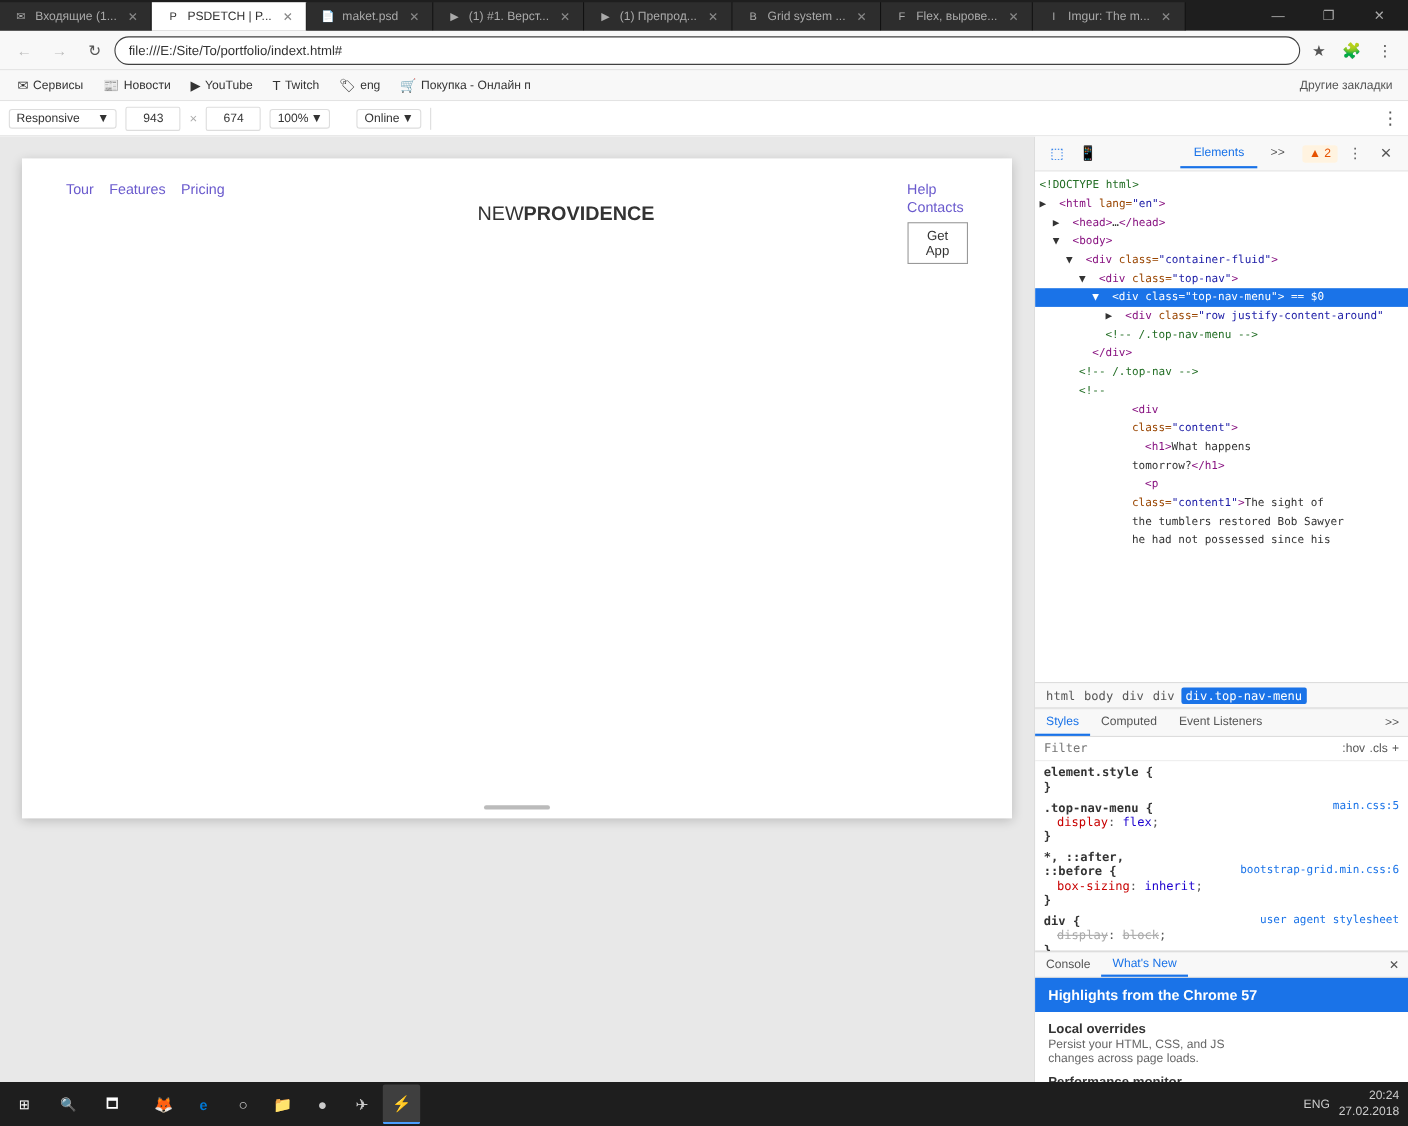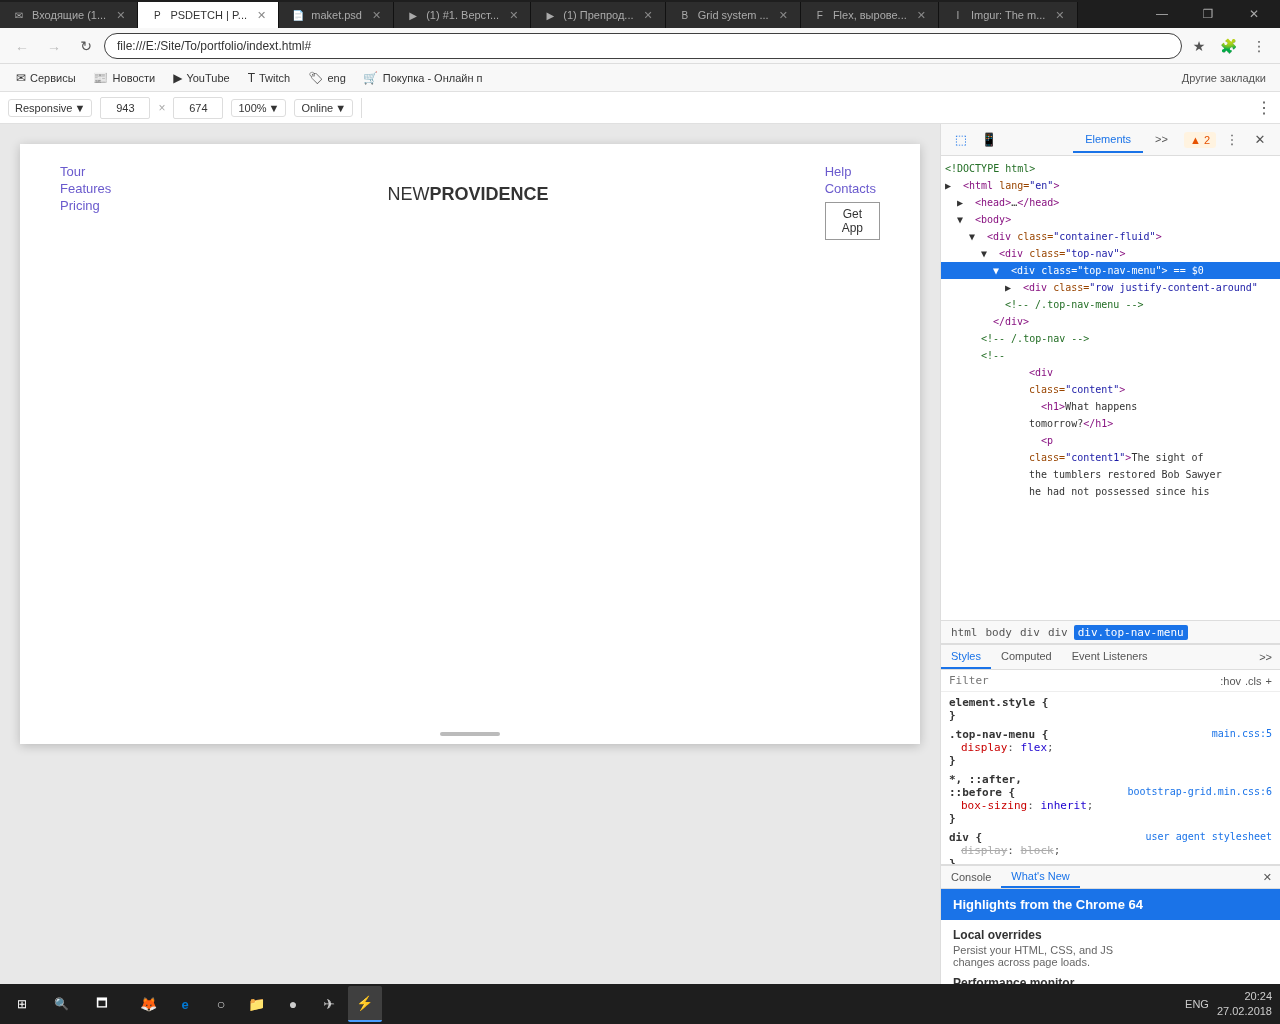--- a/index.html
+++ b/index.html
@@ -86,35 +86,35 @@
     .bookmark-icon { font-size: 12px; }
     .bookmarks-more { margin-left: auto; font-size: 11px; color: #555; cursor: pointer; padding: 2px 6px; }
 
     
     .device-toolbar {
       height: 32px; background: #fff; display: flex; align-items: center;
       gap: 8px; padding: 0 8px; border-bottom: 1px solid #e0e0e0; flex-shrink: 0;
       justify-content: center;
     }
     .device-select {
-      font-size: 11px; color: #333; cursor: pointer; display: flex; align-items: center; gap: 2px;
+      font-size: 11px; color: #333; cursor: pointer; display: flex; align-items: center; gap: 16px;
       border: 1px solid #ddd; padding: 2px 6px; border-radius: 3px;
     }
     .dim-input {
       width: 50px; height: 22px; border: 1px solid #ddd; text-align: center;
       font-size: 11px; color: #333; border-radius: 2px;
     }
     .dim-sep { color: #aaa; font-size: 12px; }
     .zoom-select {
       font-size: 11px; color: #333; cursor: pointer; display: flex; align-items: center; gap: 2px;
       border: 1px solid #ddd; padding: 2px 6px; border-radius: 3px;
     }
     .online-select {
       font-size: 11px; color: #333; cursor: pointer; display: flex; align-items: center; gap: 2px;
-      border: 1px solid #ddd; padding: 2px 6px; border-radius: 3px;
+      border: 1px solid #ddd; padding: 2px 6px; border-radius: 3px; margin-left: 16px;
     }
     .toolbar-sep { width: 1px; height: 20px; background: #ddd; }
     .toolbar-dots { font-size: 16px; color: #555; cursor: pointer; margin-left: auto; }
 
     
     .main-area {
       flex: 1; display: flex; overflow: hidden;
     }
 
     
@@ -130,21 +130,21 @@
       padding: 0;
     }
 
     
     .site-nav {
       display: flex; align-items: flex-start; padding: 20px 40px;
       justify-content: space-between;
     }
     .site-logo { font-size: 18px; color: #333; text-align: center; font-weight: normal; }
     .site-logo strong { font-weight: 900; }
-    .site-nav-left { display: flex; flex-direction: column; gap: 2px; justify-content: center; }
+    .site-nav-left { display: flex; flex-direction: row; gap: 14px; justify-content: center; }
     .site-nav-link { color: #6a5acd; font-size: 13px; cursor: pointer; text-decoration: none; }
     .site-nav-right { display: flex; flex-direction: column; gap: 2px; align-items: flex-start; }
     .site-nav-right .site-nav-link { color: #6a5acd; }
     .get-app-btn {
       background: white; border: 1px solid #999; color: #333;
       padding: 4px 16px; font-size: 12px; cursor: pointer; text-align: center;
       margin-top: 4px;
     }
     .preview-scrollbar {
       position: absolute; bottom: 8px; left: 50%; transform: translateX(-50%);
@@ -572,21 +572,21 @@
 
         </div>
 
         <div class="bottom-panel">
           <div class="bottom-tab-bar">
             <div class="bottom-tab">Console</div>
             <div class="bottom-tab active">What's New</div>
             <div class="bottom-tab-close">✕</div>
           </div>
           <div class="highlights-section">
-            <div class="highlights-title">Highlights from the Chrome 64</div>
+            <div class="highlights-title">Highlights from the Chrome 57</div>
           </div>
           <div class="highlights-content">
             <div class="highlights-item">
               <div class="highlights-item-title">Local overrides</div>
               <div class="highlights-item-desc">Persist your HTML, CSS, and JS<br>changes across page loads.</div>
             </div>
             <div class="highlights-item">
               <div class="highlights-item-title">Performance monitor</div>
 
             </div>

